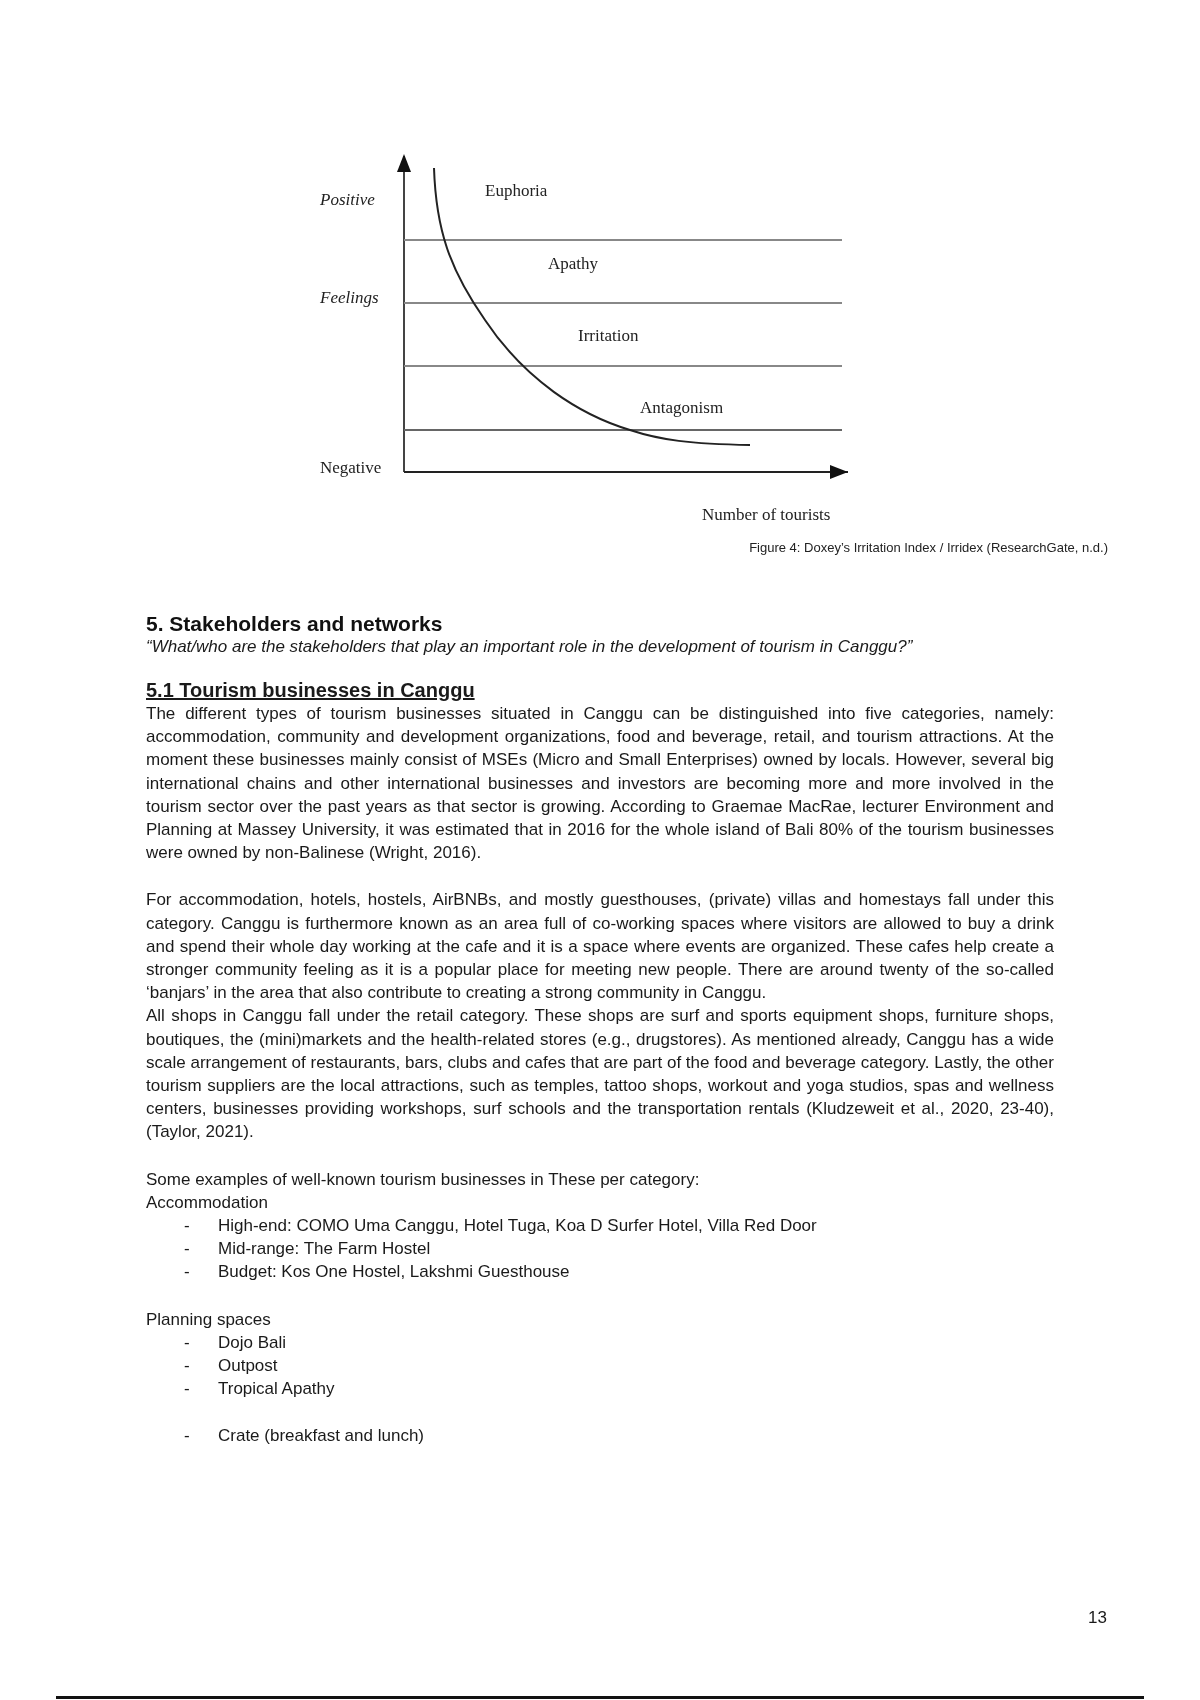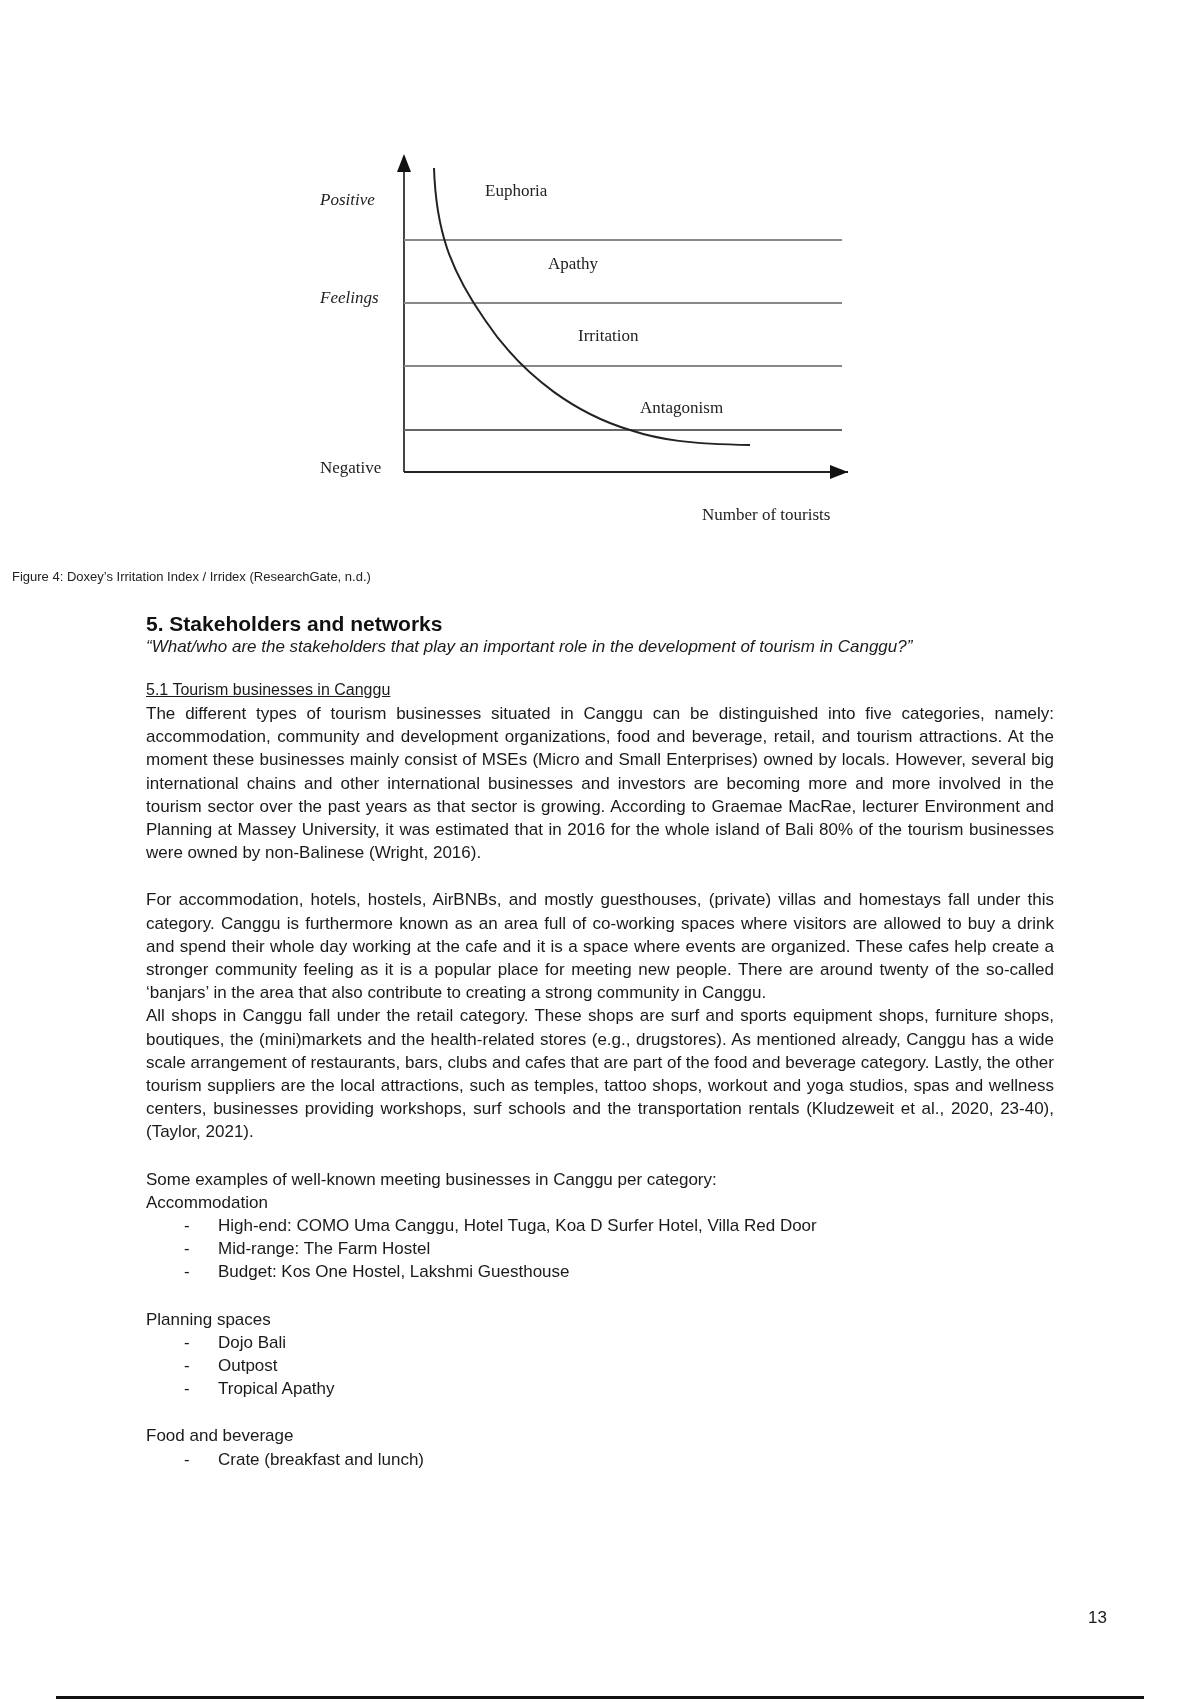--- a/index.html
+++ b/index.html
@@ -2,27 +2,27 @@
 <html><head>
   <meta charset="utf-8">
   <style>
     html, body { margin: 0; padding: 0; background: #ffffff; }
     body { width: 1200px; height: 1700px; position: relative; overflow: hidden;
            font-family: "Liberation Sans", sans-serif; color: #1a1a1a; }
     .figure { position: absolute; left: 300px; top: 140px; width: 560px; height: 380px; }
     .figure svg { position: absolute; left: 0; top: 0; }
     .fig-label { position: absolute; font-family: "Liberation Serif", serif; font-size: 17px; color: #222; white-space: nowrap; }
     .fig-label.italic { font-style: italic; }
-    .caption { position: absolute; left: 0; width: 1096px; top: 569px; text-align: left;
+    .caption { position: absolute; left: 0; width: 1096px; top: 540px; text-align: right;
                font-size: 13px; color: #222; }
     .caption span { position: relative; left: 12px; }
     .content { position: absolute; left: 146px; top: 612px; width: 908px; }
     h2 { margin: 0; font-size: 21px; font-weight: bold; line-height: 24px; color: #111; }
     .question { font-style: italic; font-size: 17px; line-height: 22px; margin: 0; }
-    h3 { margin: 20px 0 0 0; font-size: 16px; font-weight: normal; text-decoration: underline; line-height: 24px; }
+    h3 { margin: 20px 0 0 0; font-size: 20px; font-weight: bold; text-decoration: underline; line-height: 24px; }
     p { margin: 0; font-size: 17px; line-height: 23.2px; text-align: justify; }
     p.gap { margin-top: 24px; }
     .plain { font-size: 17px; line-height: 23.2px; }
     ul.dash { list-style: none; margin: 0; padding: 0; }
     ul.dash li { position: relative; padding-left: 72px; font-size: 17px; line-height: 23.2px; }
     ul.dash li .dash-mark { position: absolute; left: 38px; }
     .block-gap { margin-top: 24px; }
     .page-number { position: absolute; left: 1088px; top: 1608px; font-size: 17px; }
     .footer-rule { position: absolute; left: 56px; width: 1088px; top: 1696px; height: 3px; background: #111; }
   </style>
@@ -62,42 +62,41 @@
 <div class="content">
   <h2>5. Stakeholders and networks</h2>
   <p class="question">“What/who are the stakeholders that play an important role in the development of tourism in Canggu?”</p>
 
   <h3>5.1 Tourism businesses in Canggu</h3>
   <p>The different types of tourism businesses situated in Canggu can be distinguished into five categories, namely: accommodation, community and development organizations, food and beverage, retail, and tourism attractions. At the moment these businesses mainly consist of MSEs (Micro and Small Enterprises) owned by locals. However, several big international chains and other international businesses and investors are becoming more and more involved in the tourism sector over the past years as that sector is growing. According to Graemae MacRae, lecturer Environment and Planning at Massey University, it was estimated that in 2016 for the whole island of Bali 80% of the tourism businesses were owned by non-Balinese (Wright, 2016).</p>
 
   <p class="gap">For accommodation, hotels, hostels, AirBNBs, and mostly guesthouses, (private) villas and homestays fall under this category. Canggu is furthermore known as an area full of co-working spaces where visitors are allowed to buy a drink and spend their whole day working at the cafe and it is a space where events are organized. These cafes help create a stronger community feeling as it is a popular place for meeting new people. There are around twenty of the so-called  ‘banjars’ in the area that also contribute to creating a strong community in Canggu.</p>
   <p> All shops in Canggu fall under the retail category. These shops are surf and sports equipment shops, furniture shops, boutiques, the (mini)markets and the health-related stores (e.g., drugstores). As mentioned already, Canggu has a wide scale arrangement of restaurants, bars, clubs and cafes that are part of the food and beverage category. Lastly, the other tourism suppliers are the local attractions, such as temples, tattoo shops, workout and yoga studios, spas and wellness centers, businesses providing workshops, surf schools and the transportation rentals (Kludzeweit et al., 2020, 23-40), (Taylor, 2021).</p>
 
-  <div class="plain block-gap">Some examples of well-known meeting businesses in Canggu per category:</div>
+  <div class="plain block-gap">Some examples of well-known tourism businesses in These per category:</div>
 
   <div>
     <div class="plain">Accommodation</div>
     <ul class="dash">
       <li><span class="dash-mark">-</span><span>High-end: COMO Uma Canggu,  Hotel Tuga, Koa D Surfer Hotel, Villa Red Door</span></li>
       <li><span class="dash-mark">-</span><span>Mid-range: The Farm Hostel</span></li>
       <li><span class="dash-mark">-</span><span>Budget: Kos One Hostel, Lakshmi Guesthouse</span></li>
     </ul>
   </div>
 
   <div class="block-gap">
     <div class="plain">Planning spaces</div>
     <ul class="dash">
       <li><span class="dash-mark">-</span><span>Dojo Bali</span></li>
       <li><span class="dash-mark">-</span><span>Outpost</span></li>
       <li><span class="dash-mark">-</span><span>Tropical Apathy</span></li>
     </ul>
   </div>
 
   <div class="block-gap">
-    <div class="plain">Food and beverage</div>
     <ul class="dash">
       <li><span class="dash-mark">-</span><span>Crate (breakfast and lunch)</span></li>
     </ul>
   </div>
 </div>
 
 <div class="page-number">13</div>
 <div class="footer-rule"></div>
 
 </body></html>

